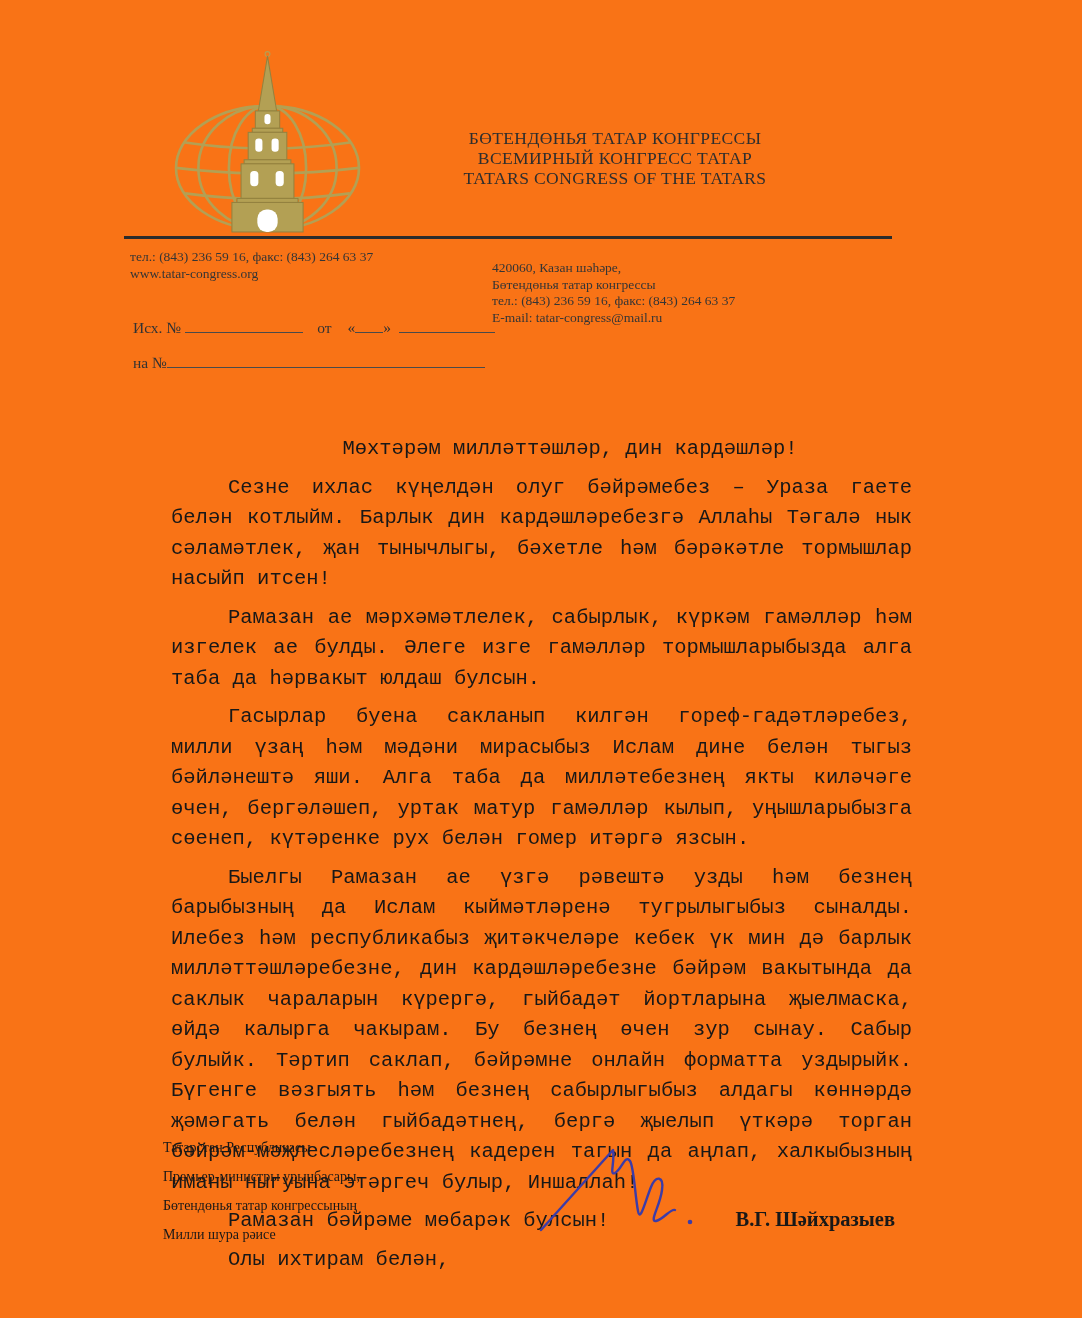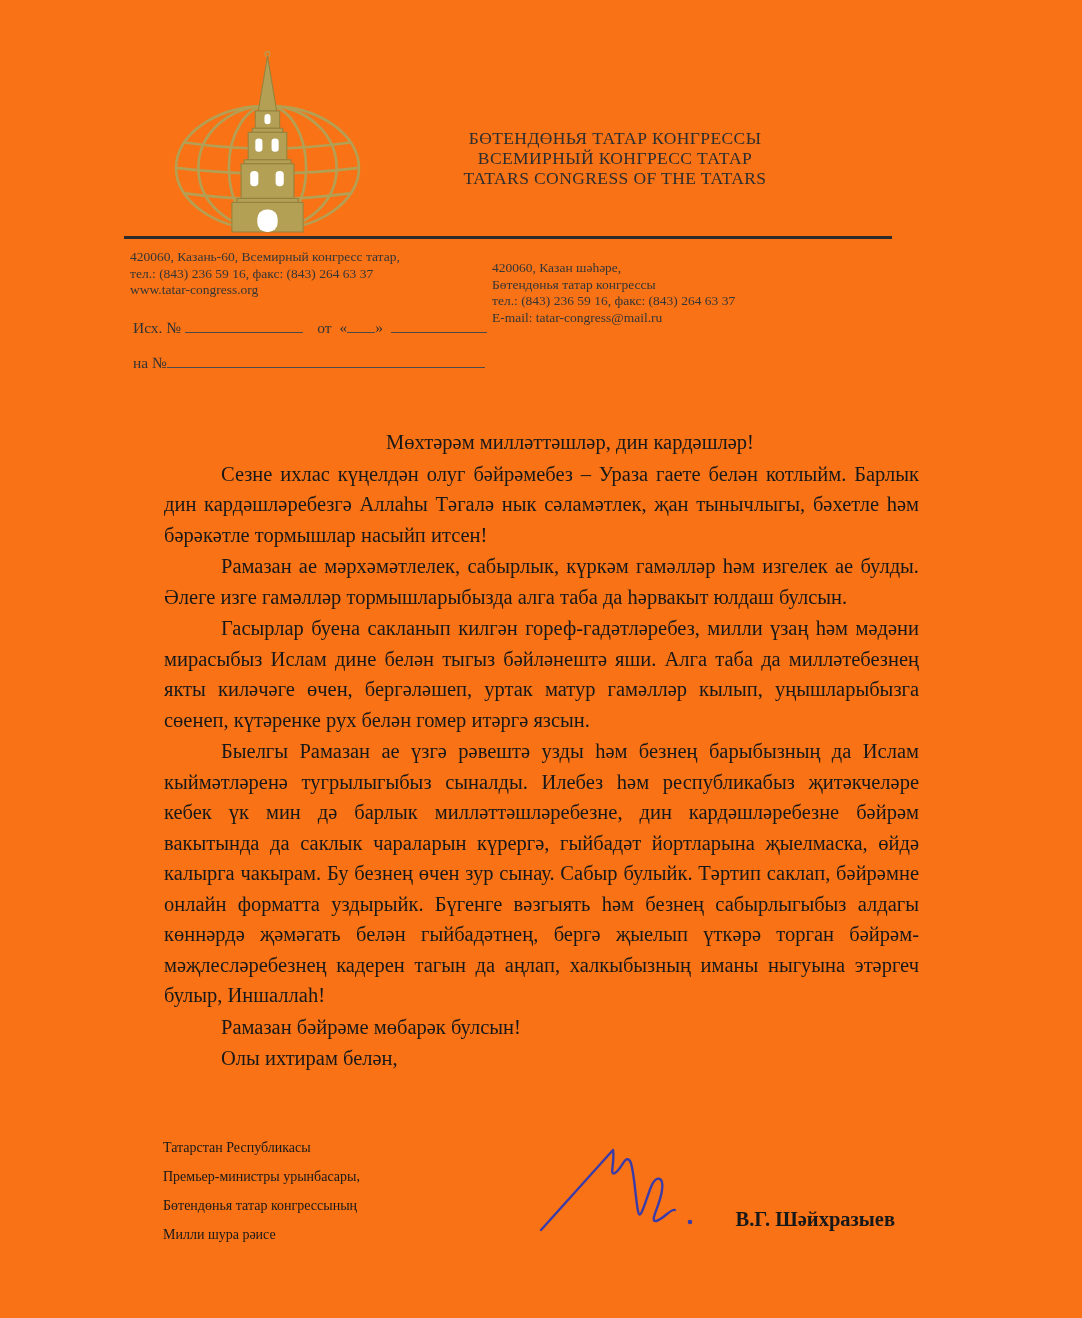--- a/index.html
+++ b/index.html
@@ -25,28 +25,28 @@
     font-size:13.5px; line-height:16.5px; color:#353535;
   }
   
   .ref-block { position:absolute; left:133px; top:318px; width:420px; font-size:15.5px; color:#333; }
   .ref-row { height:35px; }
   .uline { display:inline-block; border-bottom:1.4px solid #4a4a4a; height:14px; vertical-align:baseline; }
   .u-out { width:118px; margin-left:4px; }
   .u-day { width:28px; }
   .u-date { width:96px; margin-left:8px; }
   .u-in  { width:318px; }
-  .ref-from { margin-left:14px; margin-right:8px; }
+  .ref-from { margin-left:14px; margin-right:16px; }
   
   .letter-body {
     position:absolute; left:163px; top:426px; width:757px;
     font-size:20.5px; line-height:30.5px; text-align:justify; color:#181818;
   }
   .salutation { text-align:center; text-indent:0; margin:0 0 19px 0; }
-  .letter-body p { margin:1px; text-indent:57px; }
+  .letter-body p { margin:8px; text-indent:57px;font-family:Liberation Mono, monospace; }
   .closing { margin-top:29px; }
   
   .sign-block {
     position:absolute; left:163px; top:1133px;
     font-size:14px; line-height:29px; color:#181818;
   }
   .signature-wrap { position:absolute; left:535px; top:1136px; width:175px; height:100px; }
   .signatory {
     position:absolute; right:187px; top:1208px;
     font-size:20.5px; color:#181818;font-weight:bold;
@@ -94,21 +94,20 @@
 
   <div class="org-title">
     <div>БӨТЕНДӨНЬЯ ТАТАР КОНГРЕССЫ</div>
     <div>ВСЕМИРНЫЙ КОНГРЕСС ТАТАР</div>
     <div>TATARS CONGRESS OF THE TATARS</div>
   </div>
 
   <div class="rule"></div>
 
   <div class="contact-left">
-    <div>420060, Казань-60,  Всемирный конгресс татар,</div>
     <div>тел.: (843) 236 59 16,  факс: (843) 264 63 37</div>
     <div>www.tatar-congress.org</div>
   </div>
 
   <div class="contact-right">
     <div>420060, Казан шәһәре,</div>
     <div>Бөтендөнья татар конгрессы</div>
     <div>тел.: (843) 236 59 16,  факс: (843) 264 63 37</div>
     <div>E-mail: tatar-congress@mail.ru</div>
   </div>

